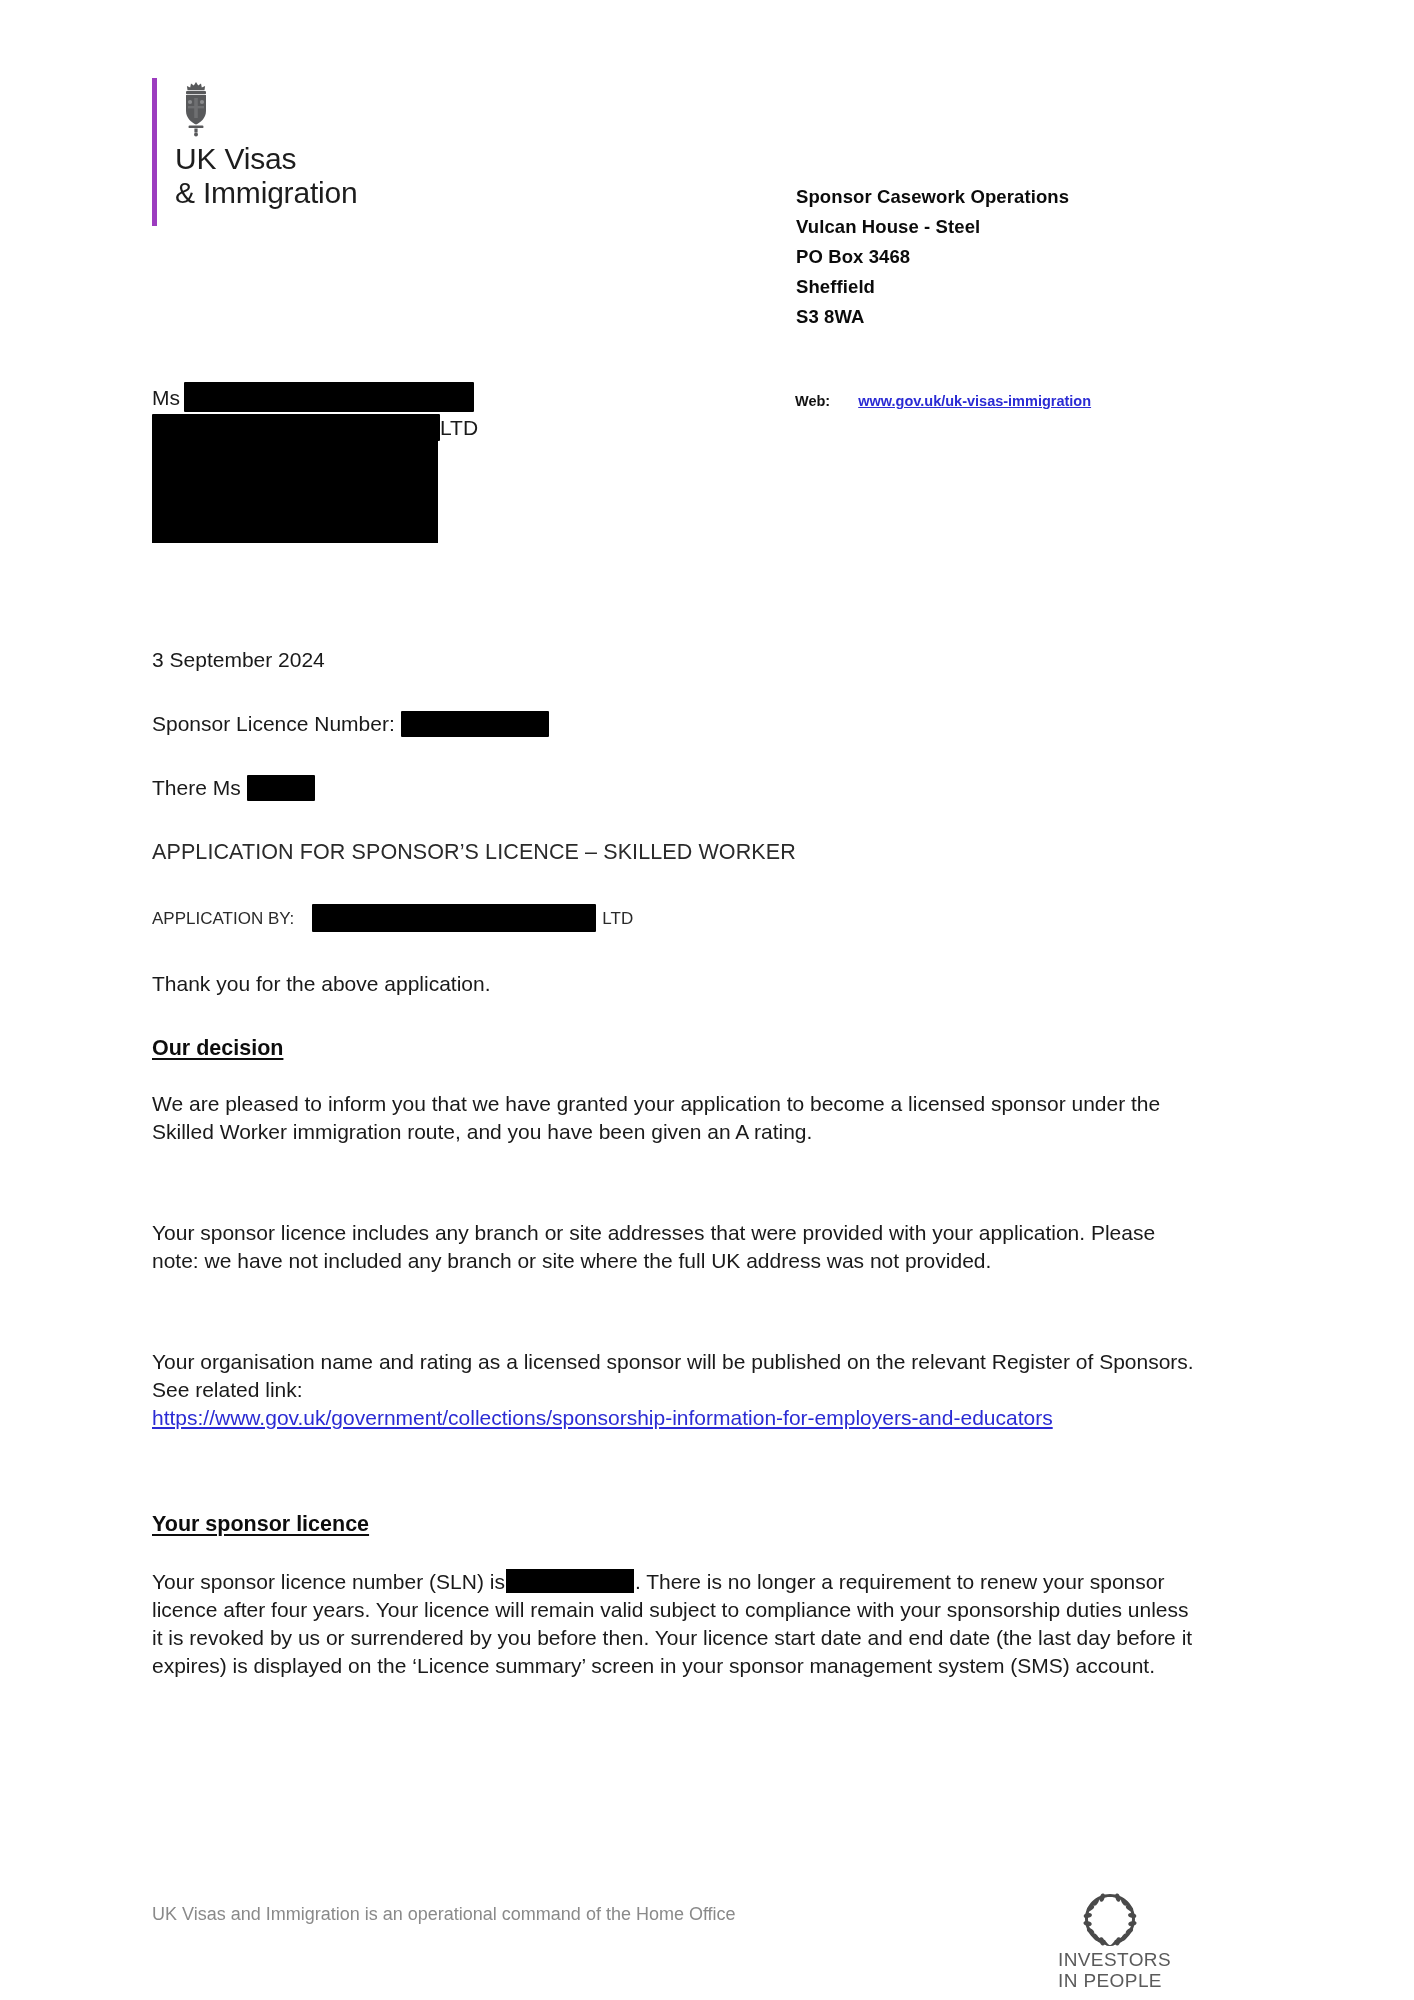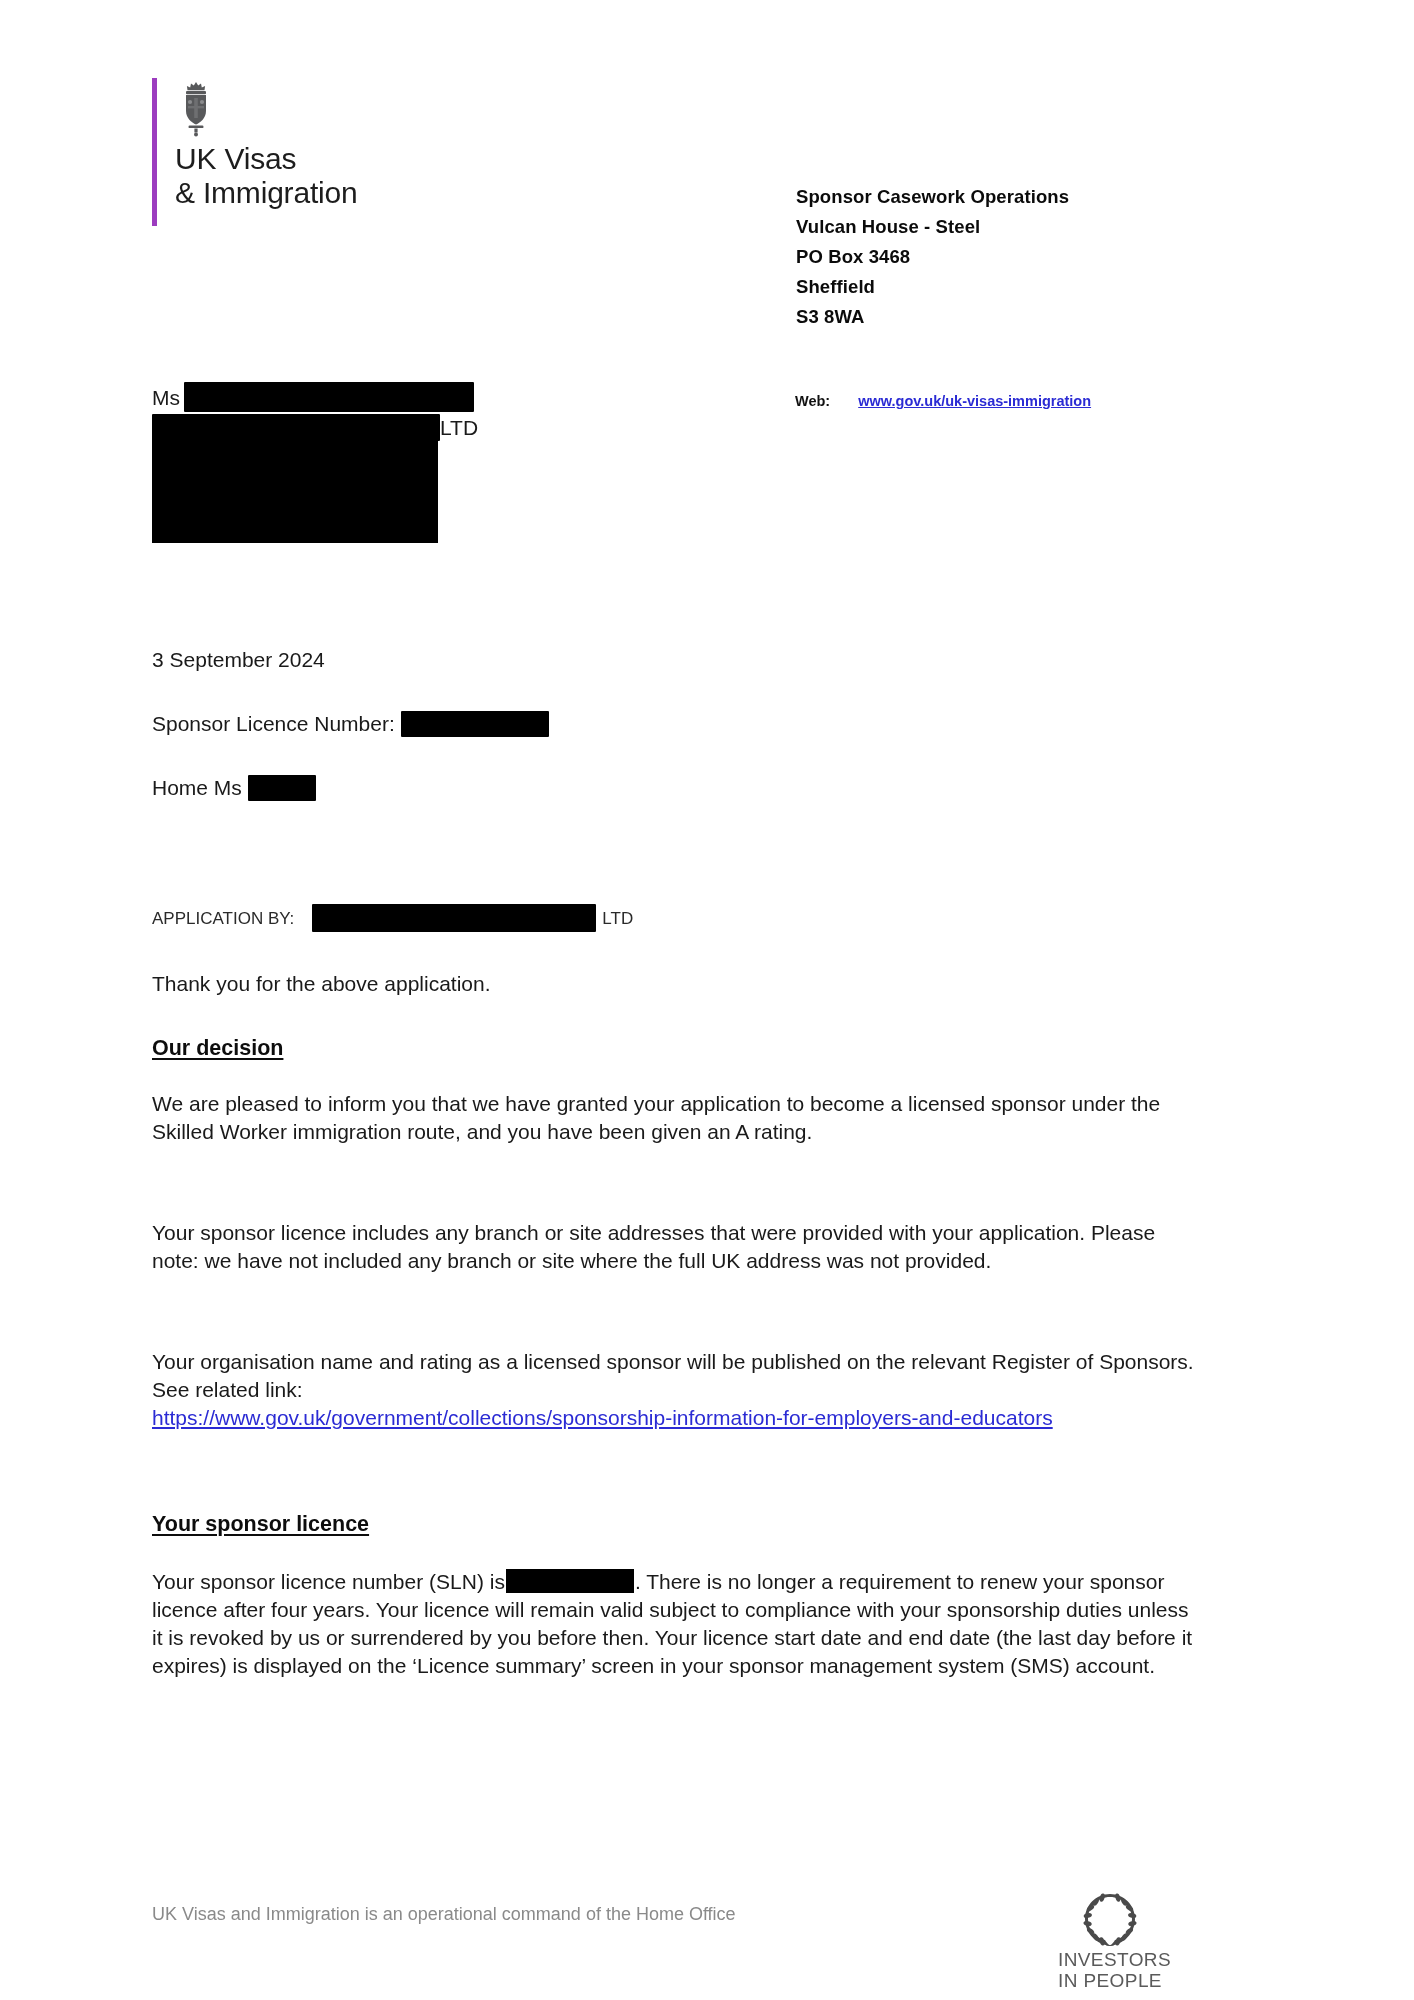--- a/index.html
+++ b/index.html
@@ -302,23 +302,24 @@
   </div>
   <div class="rblock"></div>
 
   <div class="date">3 September 2024</div>
 
   <div class="sln-line">
     <span>Sponsor Licence Number:</span><span class="redact"></span>
   </div>
 
   <div class="dear">
-    <span>Home Ms</span><span class="redact"></span>
-  </div>
-
+    <span>There Ms</span><span class="redact"></span>
+  </div>
+
+  <div class="subject">APPLICATION FOR SPONSOR’S LICENCE – SKILLED WORKER</div>
 
   <div class="appby">
     <span>APPLICATION BY:</span><span class="redact"></span><span>LTD</span>
   </div>
 
   <div class="thankyou">Thank you for the above application.</div>
 
   <div class="h-underline h-decision">Our decision</div>
 
   <div class="para p-granted">We are pleased to inform you that we have granted your application to become a licensed sponsor under the Skilled Worker immigration route, and you have been given an A rating.</div>

